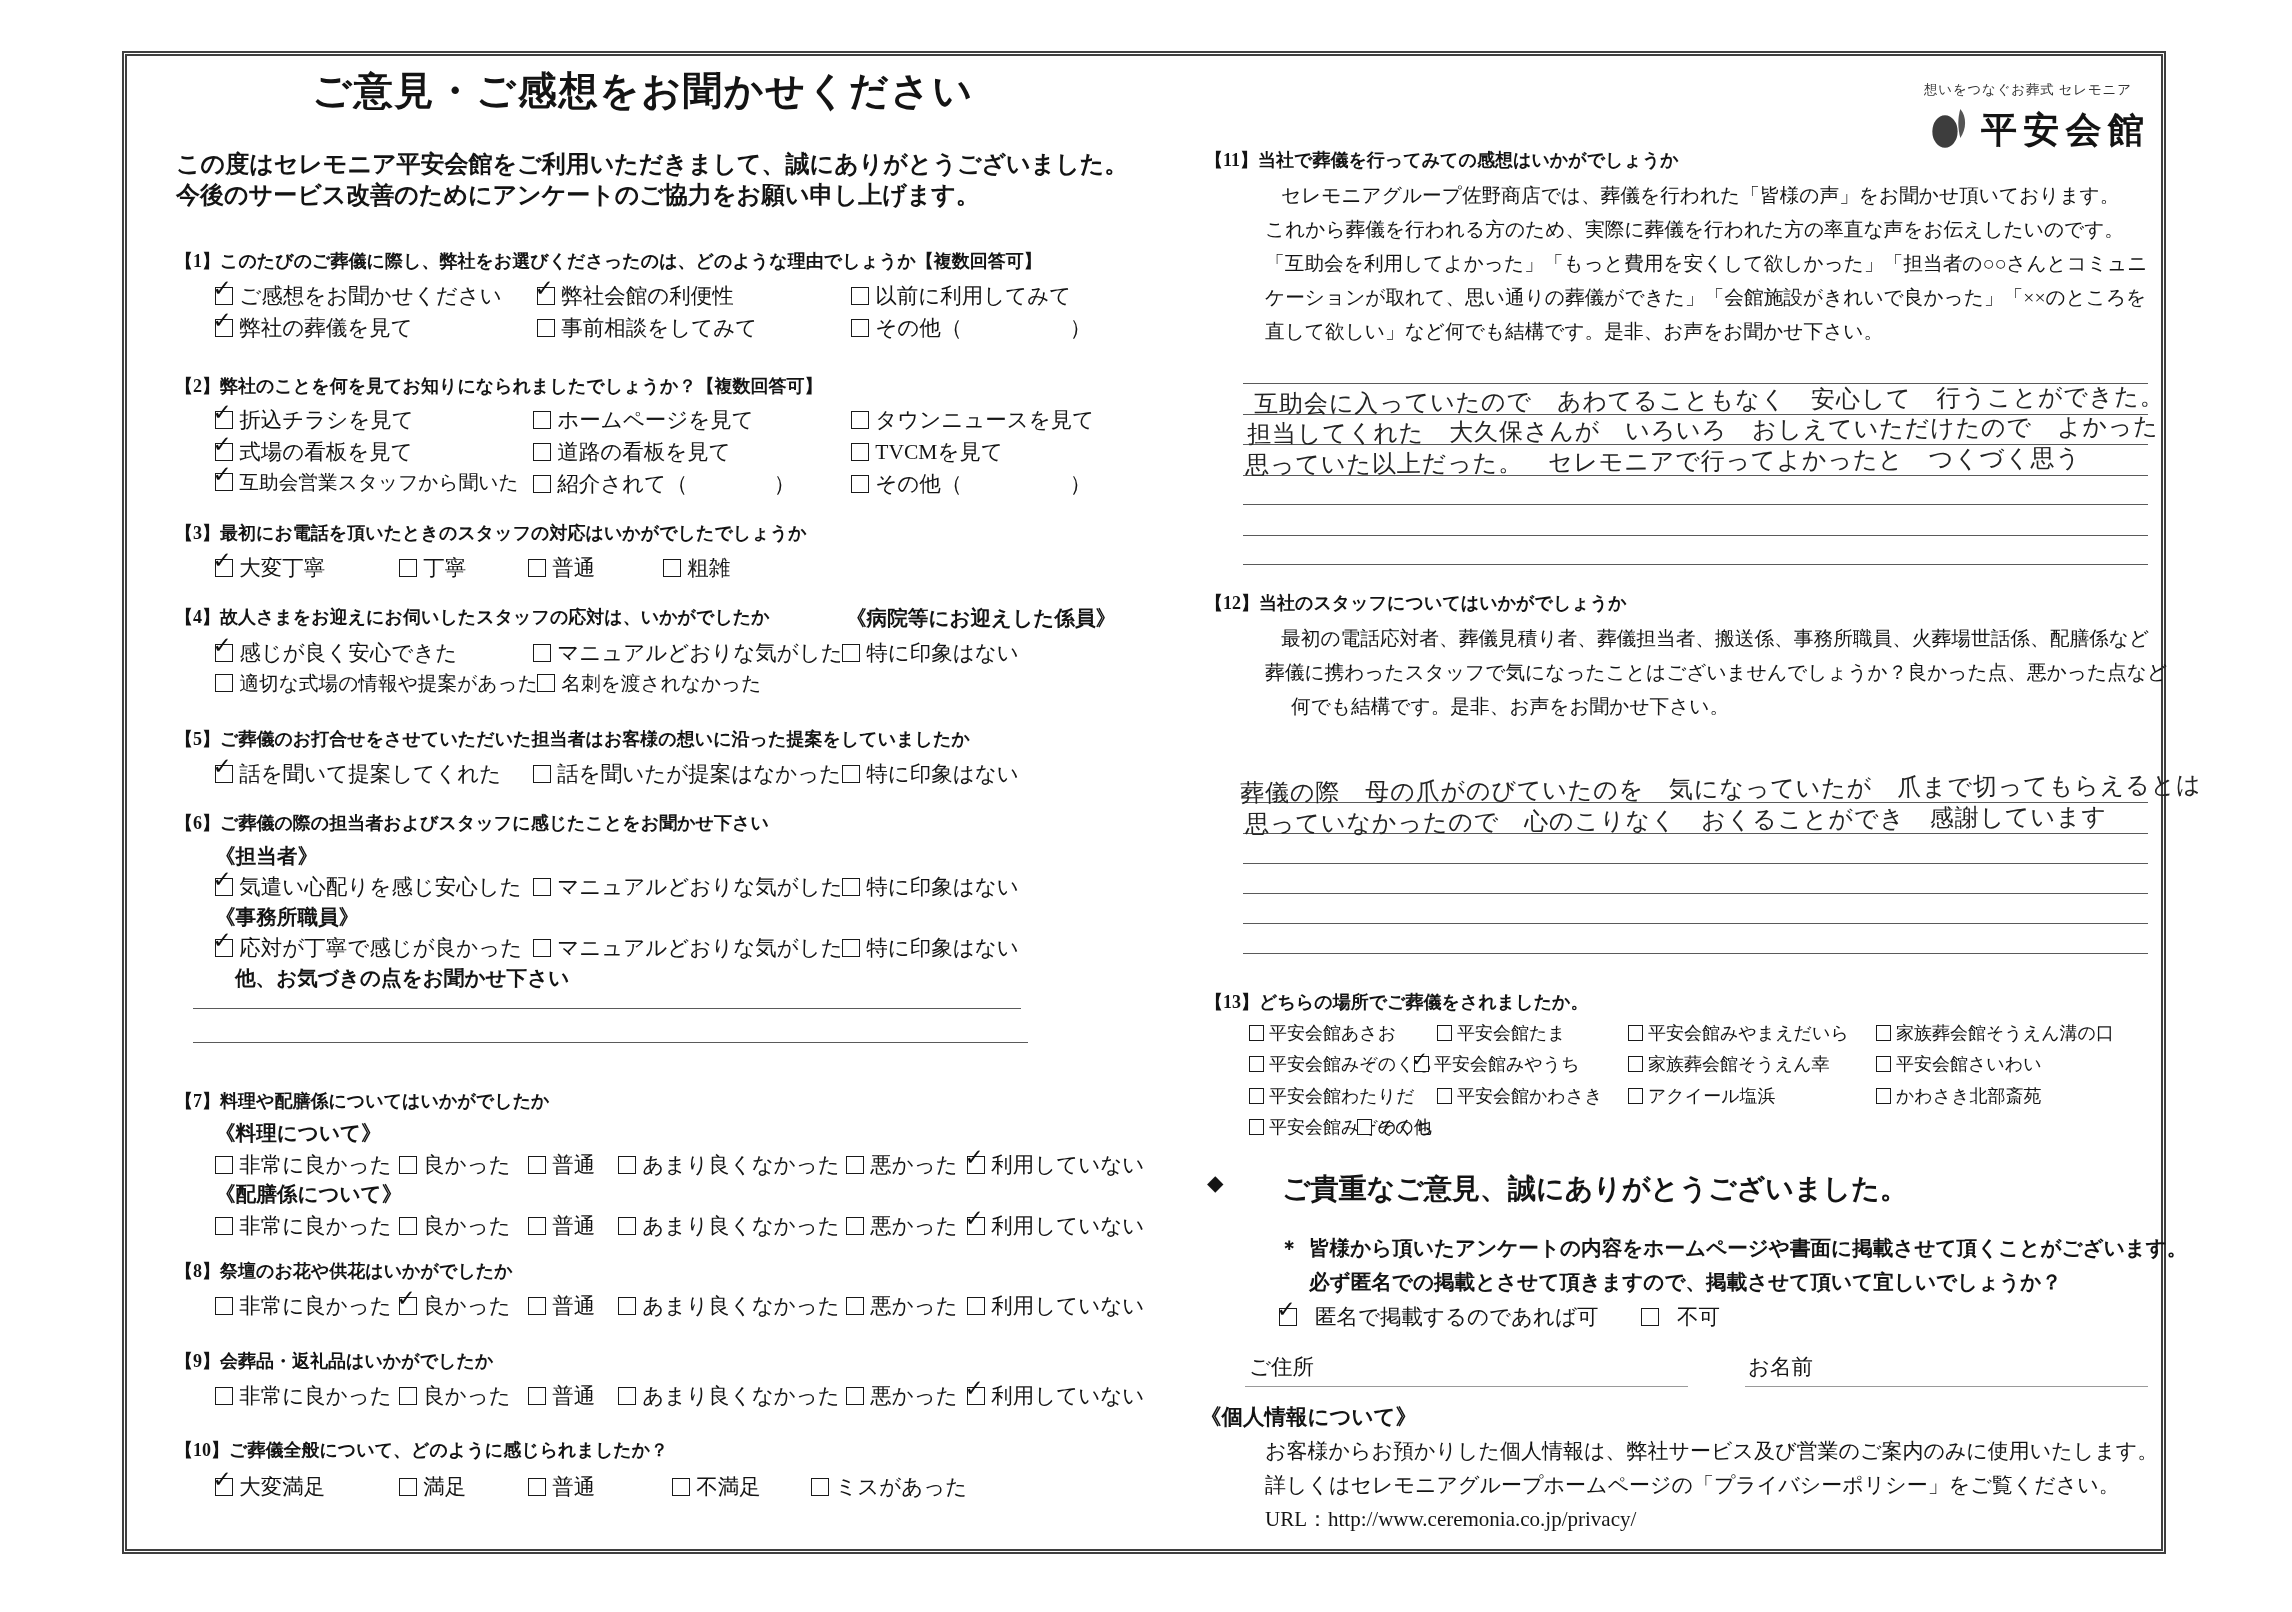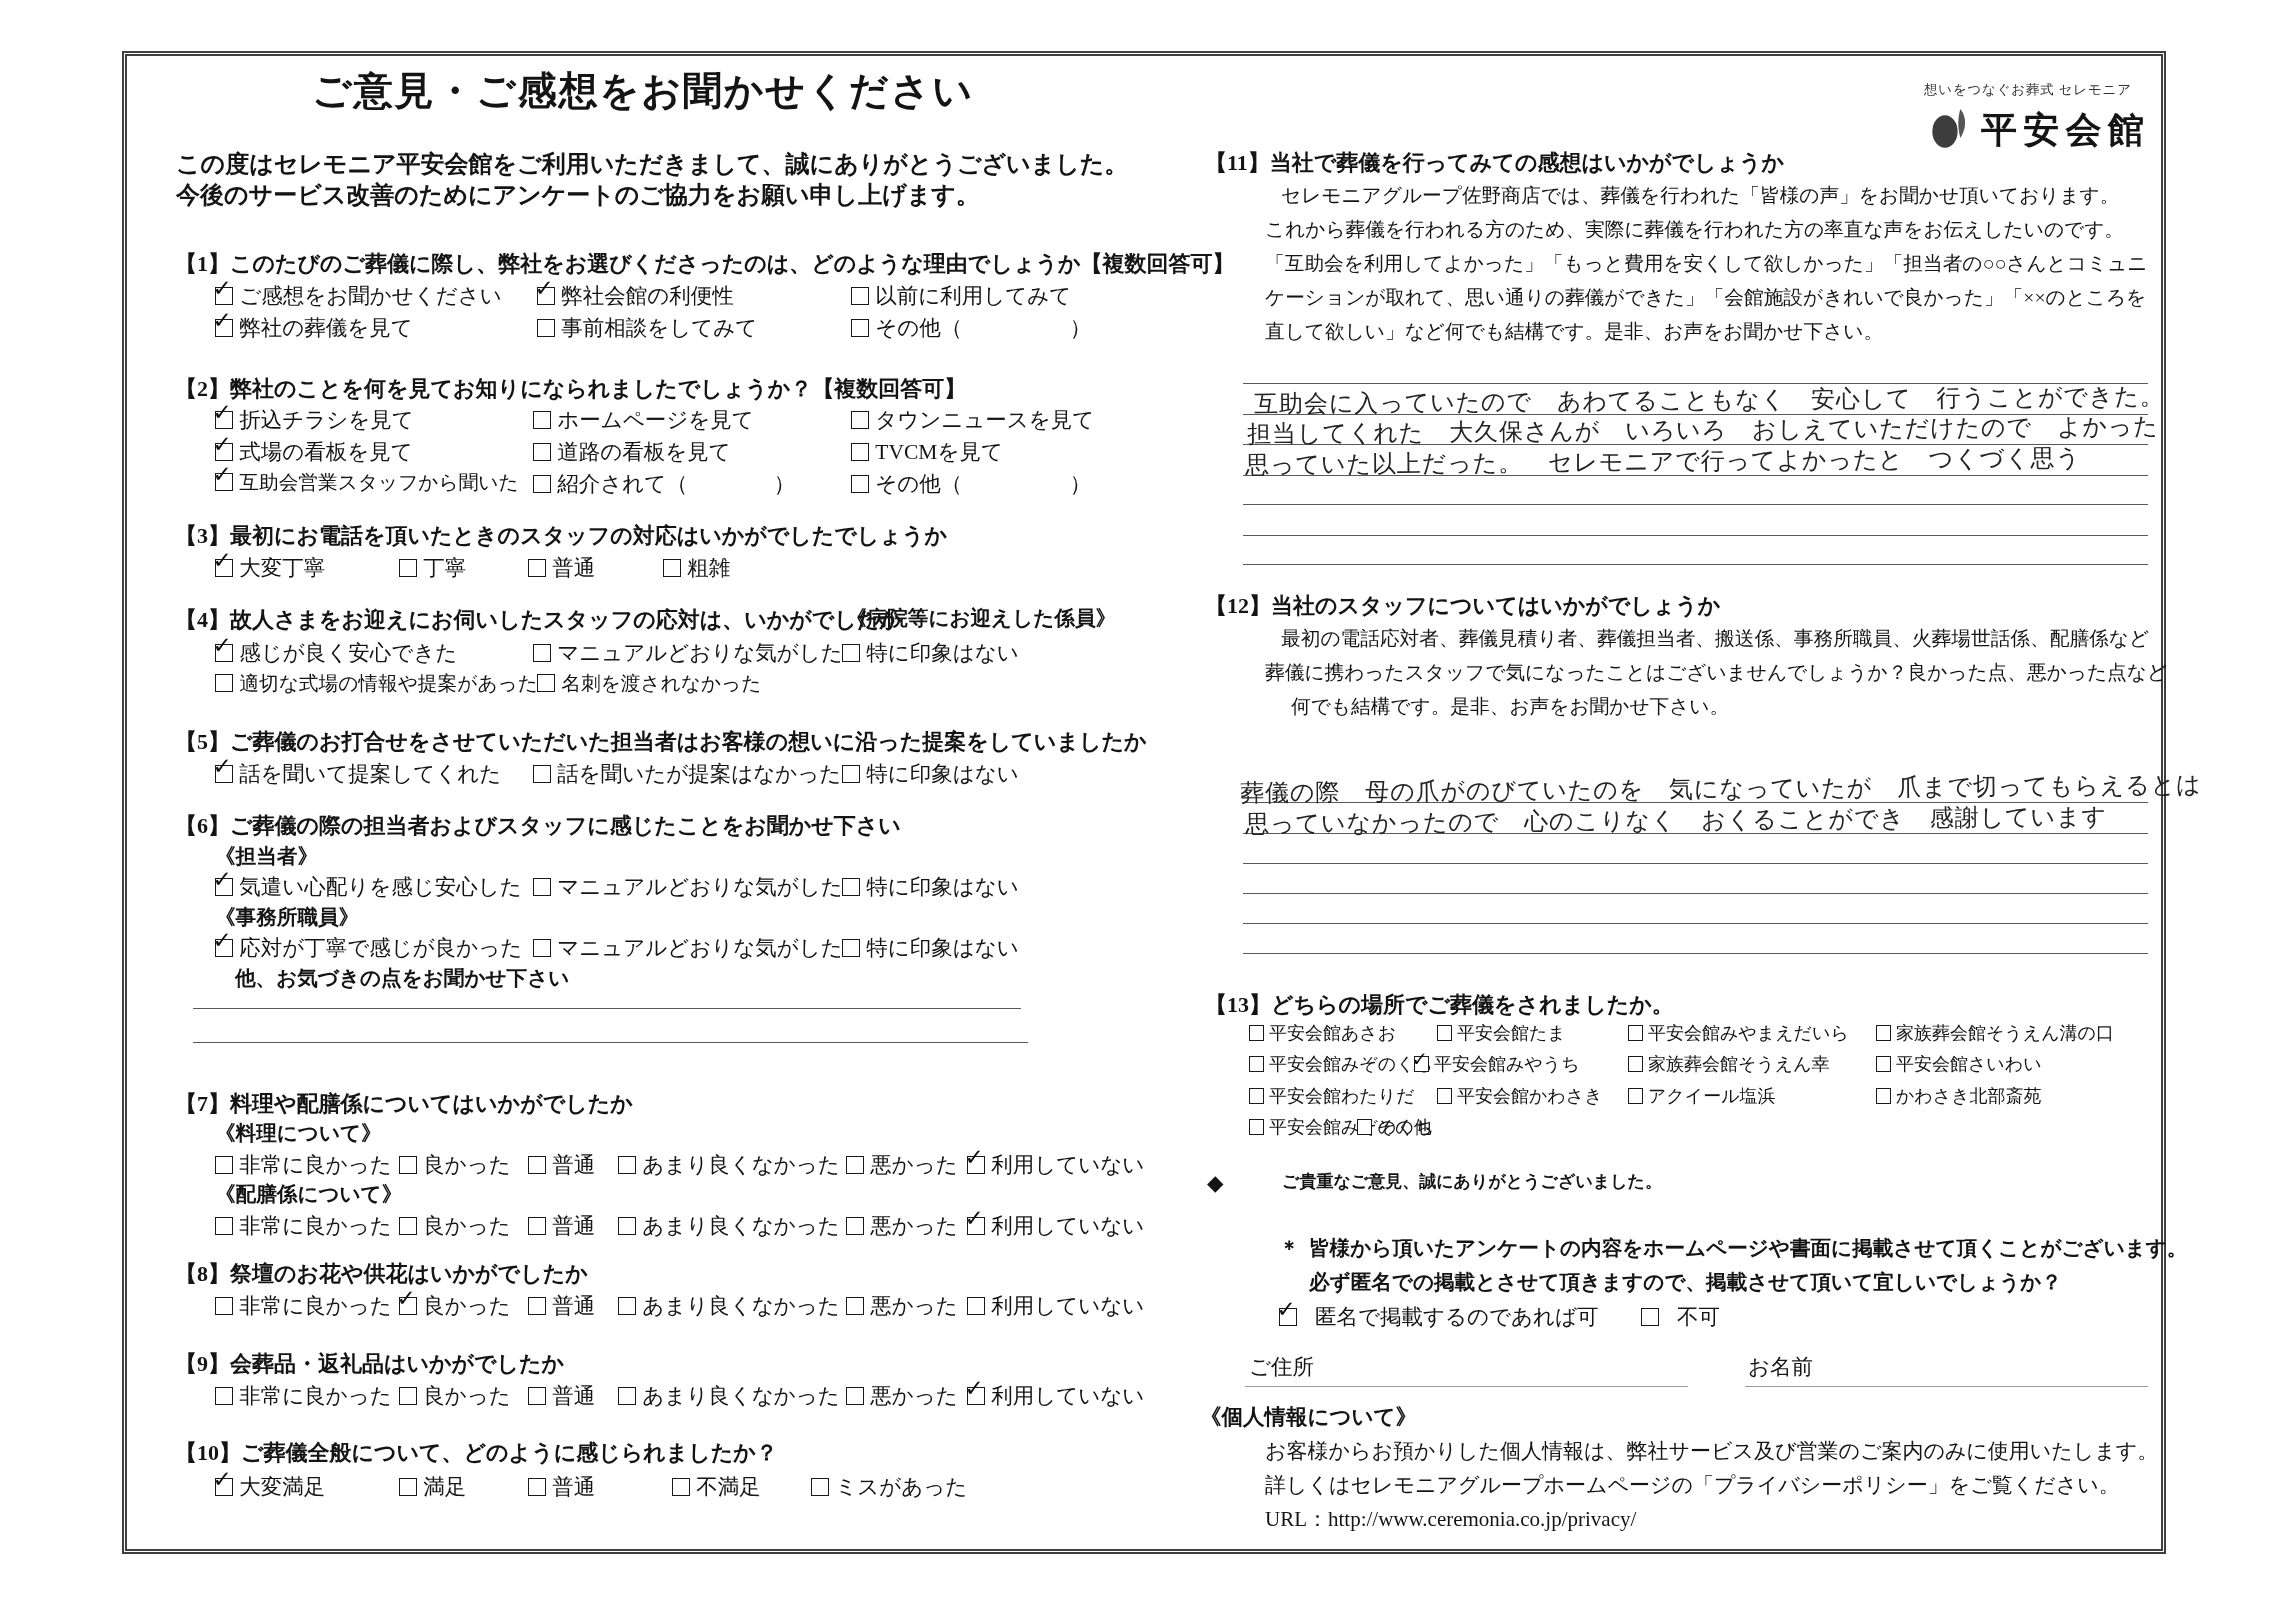--- a/index.html
+++ b/index.html
@@ -3,39 +3,39 @@
 <meta charset="utf-8">
 <style>
   html,body{margin:0;padding:0;}
   body{width:2293px;height:1612px;position:relative;background:#ffffff;
        font-family:"Liberation Serif",serif;color:#141414;overflow:hidden;}
   .frame{position:absolute;left:122px;top:51px;width:2044px;height:1503px;
          border:5.4px double #3f3f3f;box-sizing:border-box;background:#fff;}
   .abs{position:absolute;white-space:nowrap;}
   .title{font-size:39px;font-weight:bold;letter-spacing:1.8px;}
   .intro{font-size:24px;font-weight:bold;}
-  .qh{font-size:22px;font-weight:bold;}
+  .qh{font-size:18px;font-weight:bold;}
   .sub{font-size:20.6px;font-weight:bold;}
   .desc{font-size:19.7px;}
   .opt{font-size:21.5px;}
   .opt.tight{font-size:19.7px;}
   .opt.sm{font-size:18px;}
   .cb{display:inline-block;width:16px;height:16px;border:1.8px solid #1a1a1a;
       margin-right:6.3px;vertical-align:-1.8px;position:relative;background:#fff;}
   .opt.sm .cb{width:13.4px;height:13.4px;margin-right:4.5px;}
   .cb.checked::after{content:"✓";position:absolute;left:-3.6px;top:-12.5px;font-size:23px;
       font-weight:bold;color:#101010;font-family:"DejaVu Sans",sans-serif;}
   .opt.sm .cb.checked::after{font-size:19.7px;top:-9.9px;}
   .hand{font-size:24px;font-family:"DejaVu Sans",sans-serif;color:#242424;
         letter-spacing:0.9px;transform:rotate(-0.5deg);transform-origin:left top;}
   .hline{position:absolute;height:0;border-bottom:1.8px solid #5a5a5a;}
   .ul{position:absolute;height:0;border-bottom:1.8px solid #9a9a9a;}
   .logo-tag{font-size:13.4px;letter-spacing:0.9px;color:#333;}
   .logo-name{font-size:36px;font-weight:bold;letter-spacing:6.3px;}
-  .thanks{font-size:17px;font-weight:bold;font-family:Liberation Mono, monospace;}
+  .thanks{font-size:28px;font-weight:bold;font-family:Liberation Mono, monospace;}
   .note{font-size:20.6px;font-weight:bold;}
   .plain23{font-size:21px;}
   .plain24{font-size:21.5px;}
 </style>
 </head>
 <body>
 
 <div class="frame"></div>
 
 <div class="abs title" style="left:312px;top:64px">ご意見・ご感想をお聞かせください</div>

